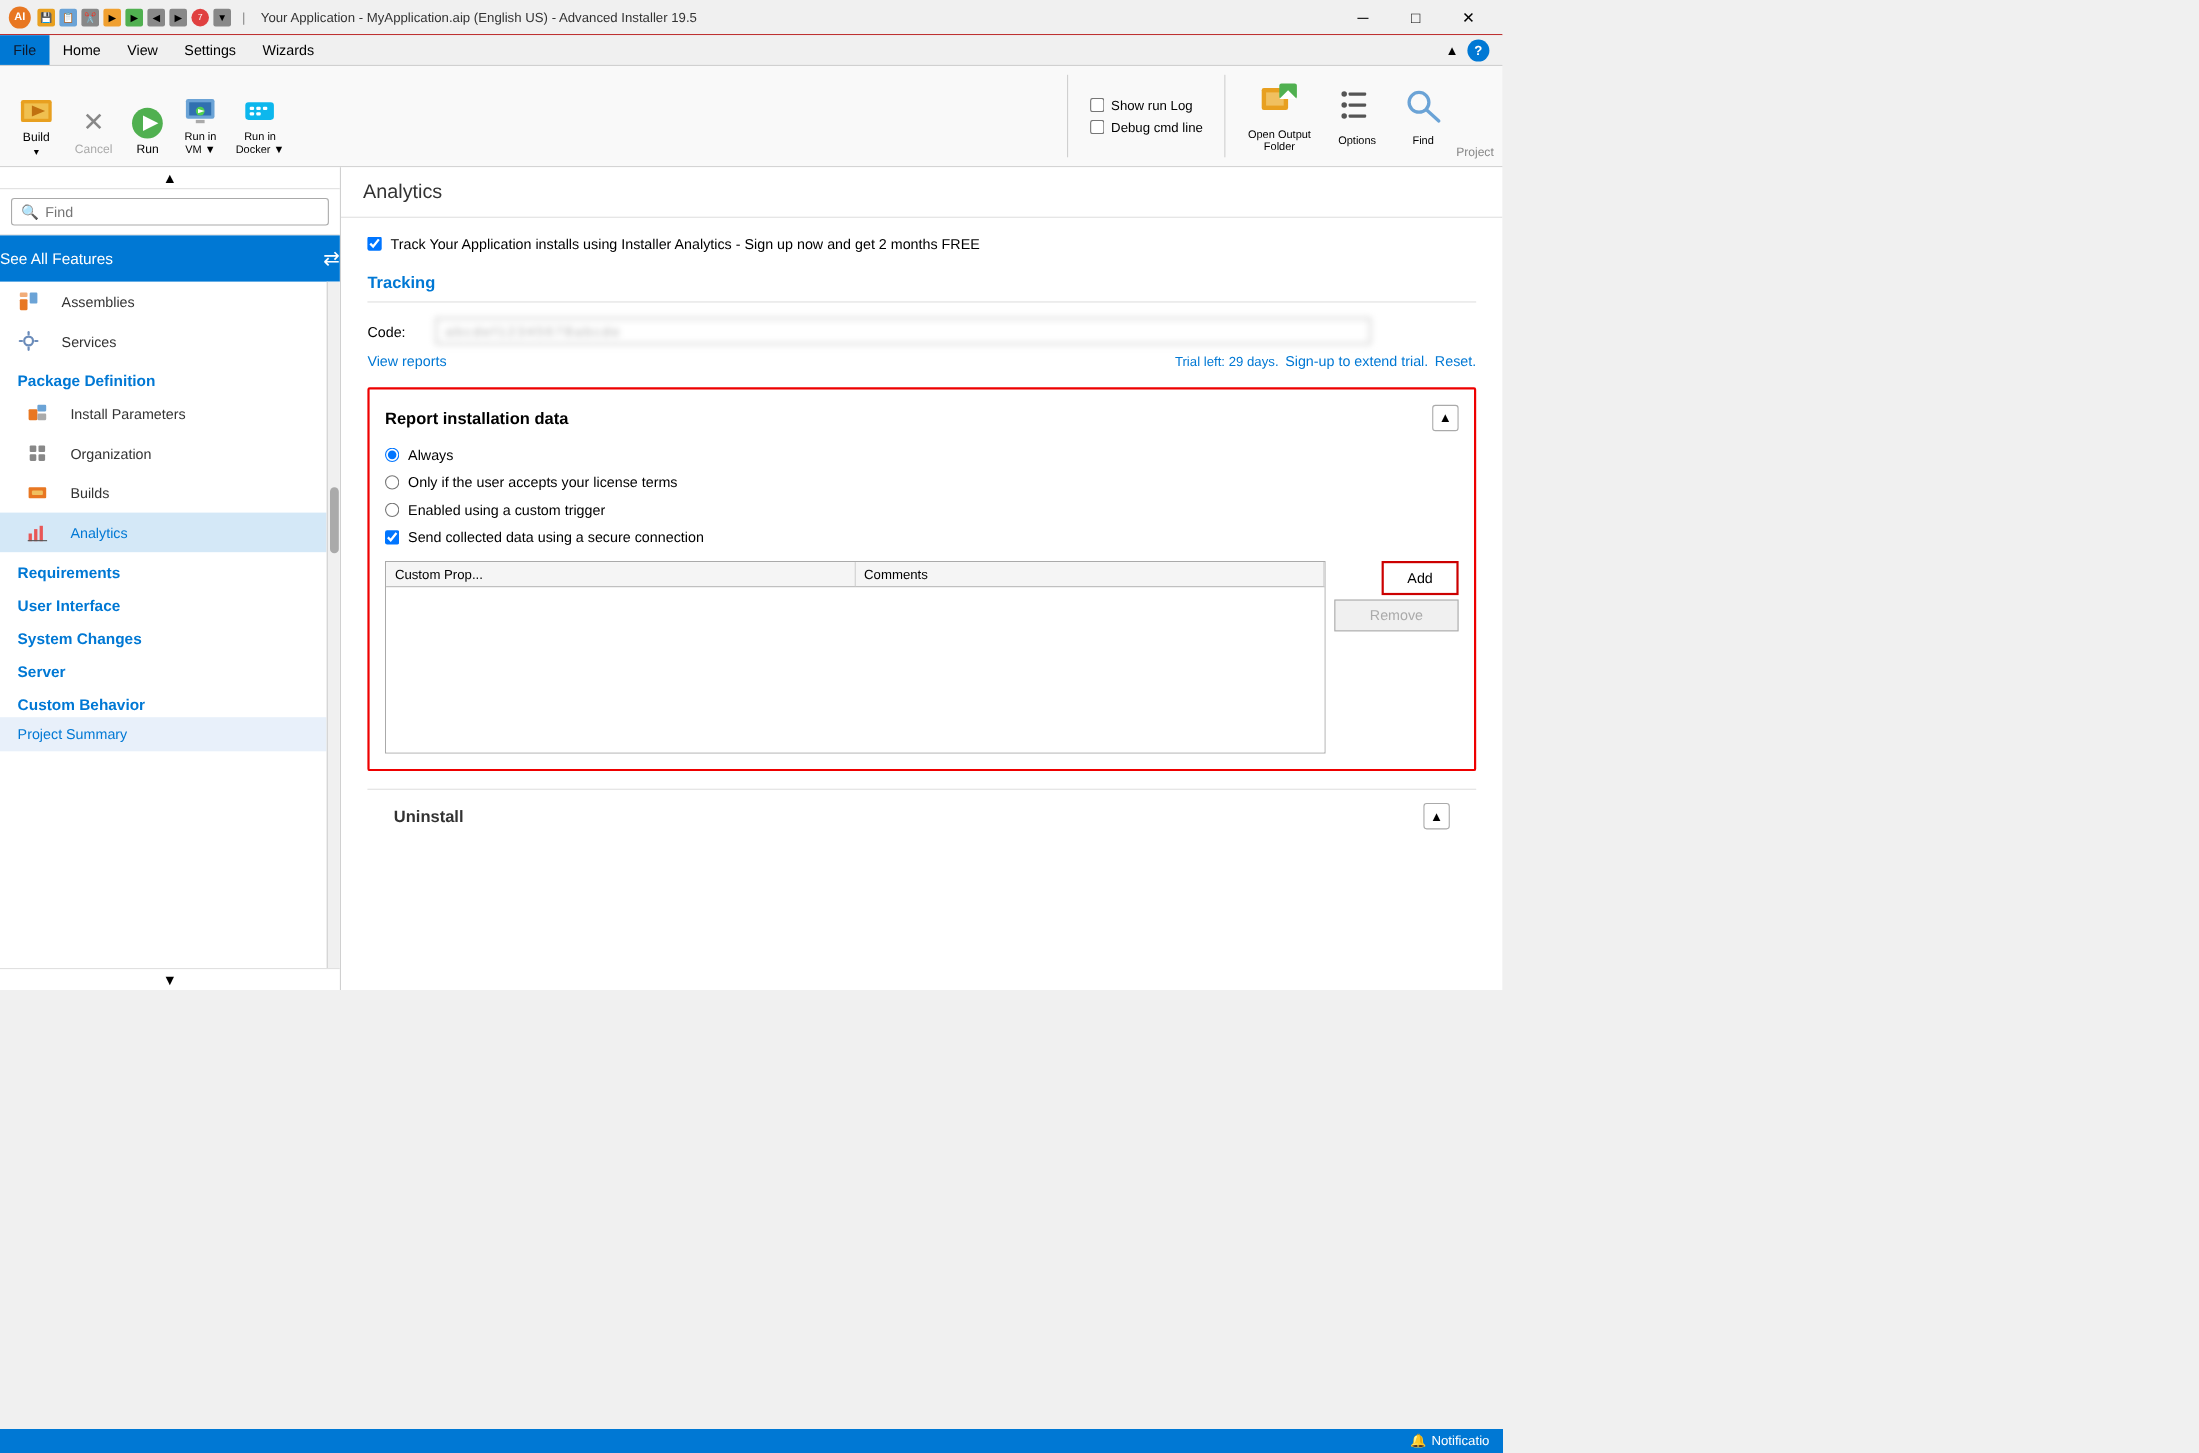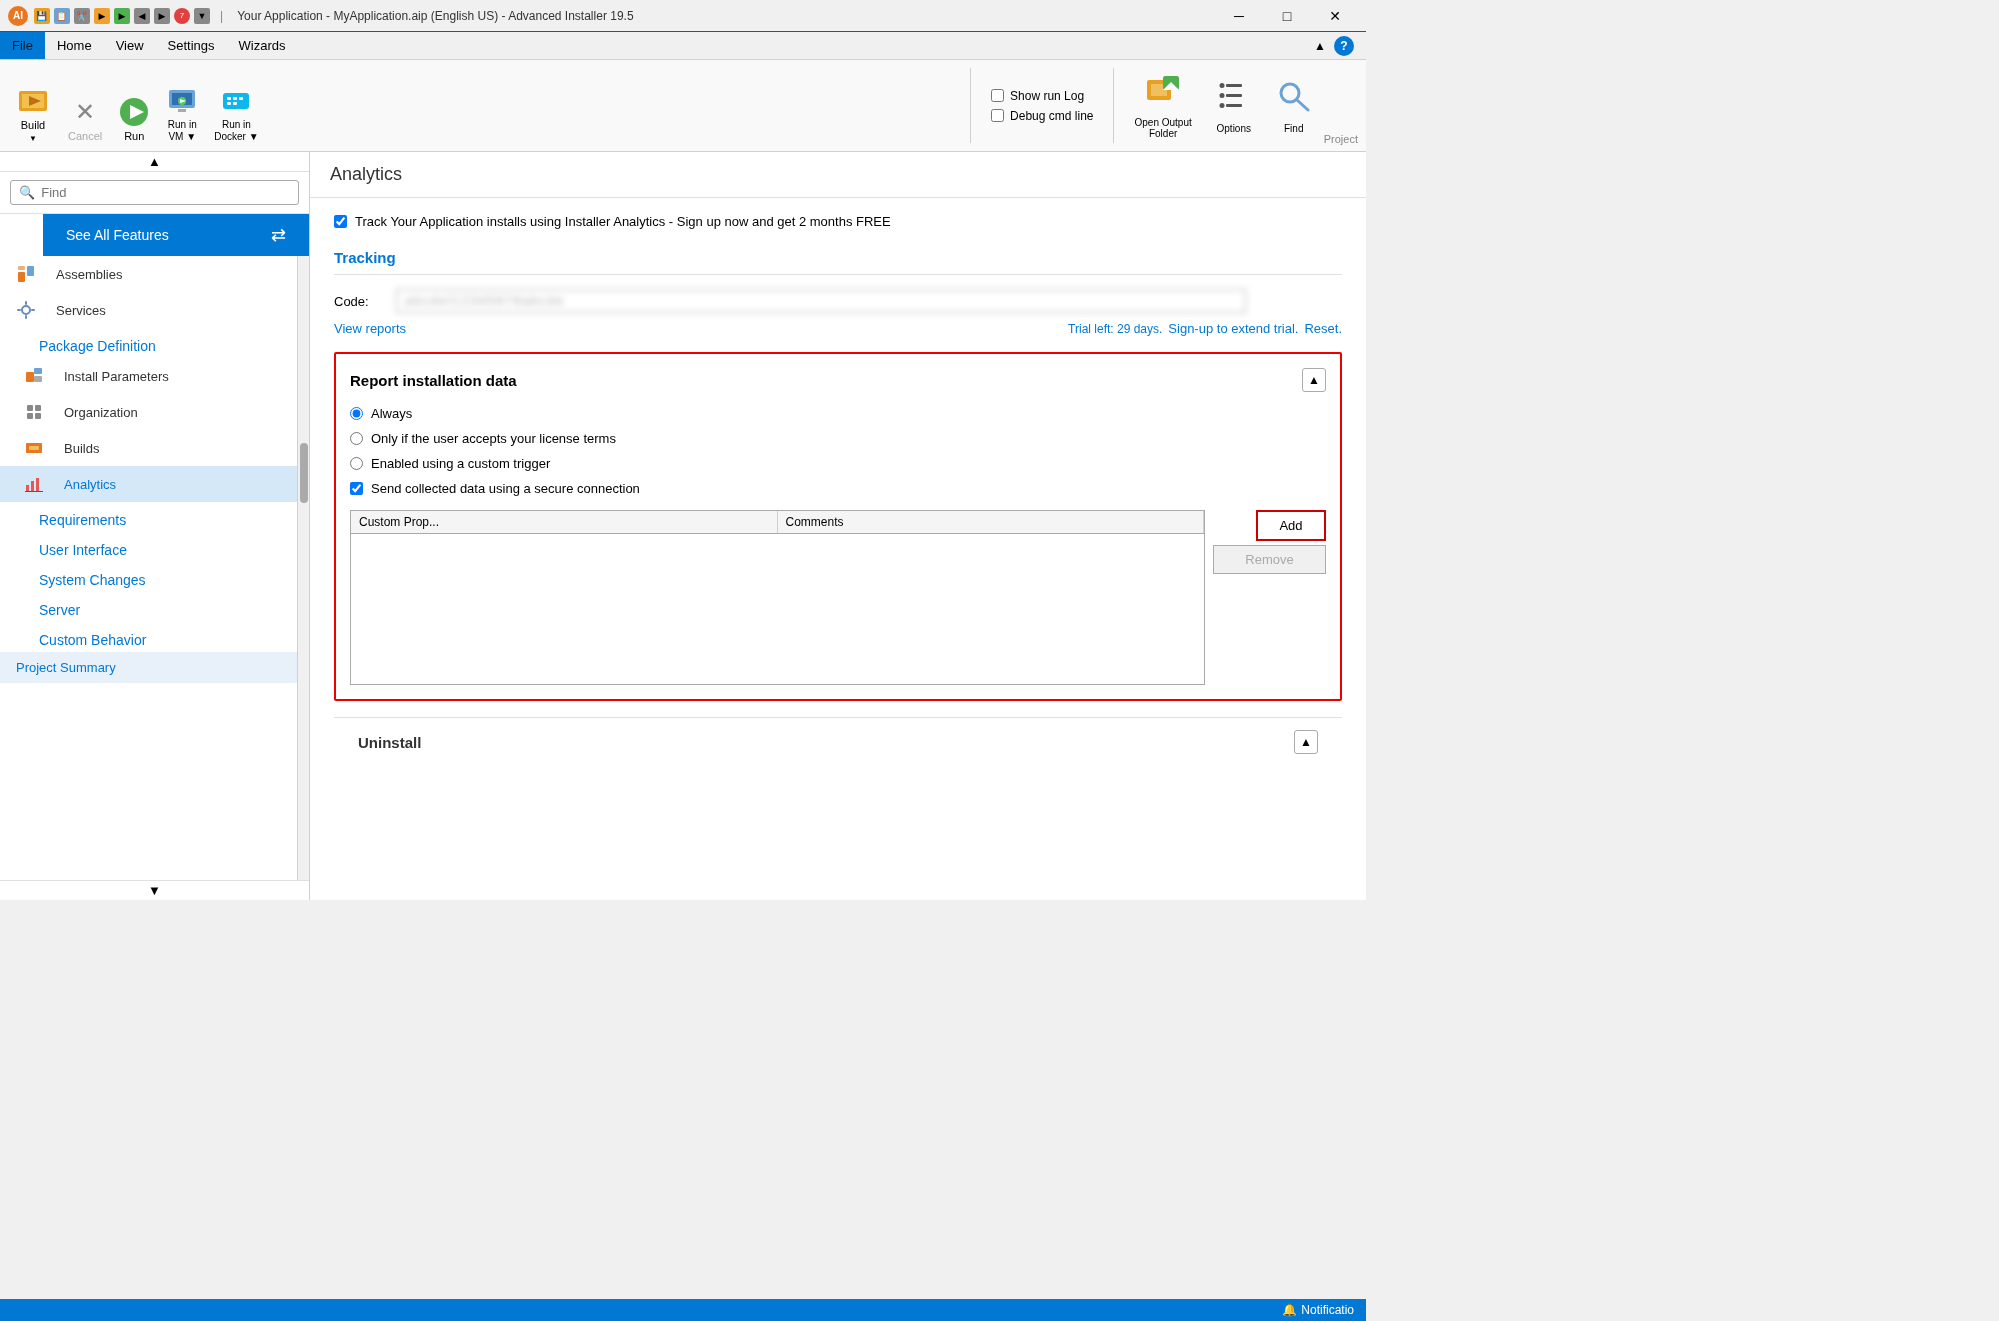--- a/index.html
+++ b/index.html
@@ -35,25 +35,25 @@
     .ribbon-btn-small-label { font-size: 11px; }
 
     
     .main-layout { display: flex; height: calc(900px - 32px - 28px - 92px); }
 
     
     .sidebar { width: 310px; background: white; border-right: 1px solid #d0d0d0; display: flex; flex-direction: column; overflow: hidden; }
     .sidebar-search { padding: 8px 10px; border-bottom: 1px solid #e0e0e0; }
     .sidebar-search-box { display: flex; align-items: center; gap: 6px; border: 1px solid #aaa; border-radius: 3px; padding: 4px 8px; background: white; }
     .sidebar-search-box input { border: none; outline: none; font-size: 13px; flex: 1; color: #666; }
-    .see-all-btn { background: #0078d4; color: white; padding: 10px 23px; display: flex; align-items: center; justify-content: space-between; cursor: pointer; font-size: 14px; font-weight: 500; margin-left: 43px; }
+    .see-all-btn { background: #0078d4; color: white; padding: 10px 0; display: flex; align-items: center; justify-content: space-between; cursor: pointer; font-size: 14px; font-weight: 500; }
     .sidebar-item { display: flex; align-items: center; gap: 20px; padding: 8px 16px; cursor: pointer; font-size: 13px; color: #333; }
     .sidebar-item.active { background: #d4e8f7; color: #0078d4; }
     .sidebar-item-icon { width: 20px; height: 20px; display: flex; align-items: center; justify-content: center; font-size: 16px; }
-    .sidebar-section { padding: 10px 16px 4px 16px; font-size: 14px; font-weight: 400; color: #0078d4; cursor: pointer; margin-left: 23px; }
+    .sidebar-section { padding: 10px 16px 4px 16px; font-size: 14px; font-weight: 700; color: #0078d4; cursor: pointer; }
 
     
     .content-area { flex: 1; background: white; overflow-y: auto; padding: 0; }
     .content-header { font-size: 18px; font-weight: 400; padding: 12px 20px; border-bottom: 1px solid #e0e0e0; color: #333; }
 
     
     .analytics-body { padding: 16px 24px; }
     .track-checkbox-row { display: flex; align-items: center; gap: 8px; margin-bottom: 20px; font-size: 13px; }
     .section-heading { font-size: 15px; font-weight: 600; color: #0078d4; margin-bottom: 14px; padding-bottom: 8px; border-bottom: 1px solid #e0e0e0; }
     .form-row { display: flex; align-items: center; gap: 12px; margin-bottom: 8px; }

